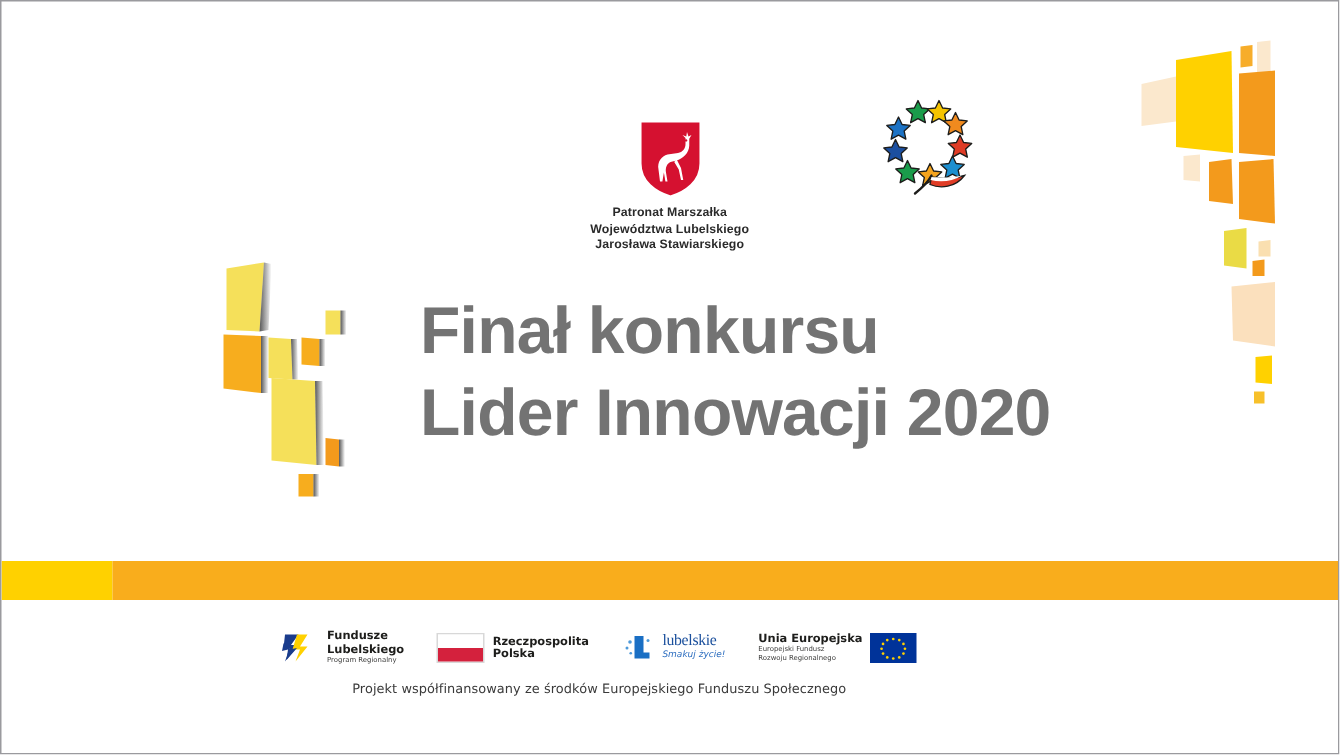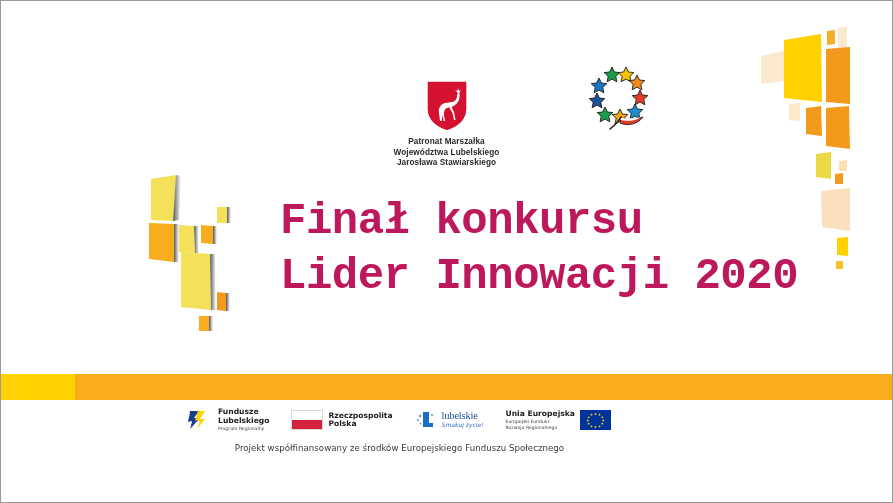--- a/index.html
+++ b/index.html
@@ -80,22 +80,22 @@
     color: #33302e;
     letter-spacing: 0.3px;
     margin-top: -4px;
   }
 
   
   #title {
     position: absolute;
     left: 279px;
     top: 193px;
-    color: #be185d;
-    font-family: Liberation Mono, monospace;
+    color: #737373;
+    font-family: Liberation Sans, sans-serif;
     font-weight: bold;
     font-size: 44px;
     line-height: 54px;
     letter-spacing: -0.5px;
     white-space: nowrap;
   }
   #title .line2 { margin-top: 1px; }
 
   
   .deco { position: absolute; }
@@ -114,21 +114,21 @@
   }
   #bar-orange {
     position: absolute; left: 74px; top: 0; width: 819px; height: 26px;
     background: #f9ad1c;
   }
 
   
   #footer {
     position: absolute;
     left: 0;
-    top: 404px;
+    top: 416px;
     width: 797px;
   }
   #footer-logos {
     display: flex;
     justify-content: center;
     align-items: center;
     gap: 22px;
     height: 30px;
   }
   .f-logo { display: flex; align-items: center; gap: 5px; }

